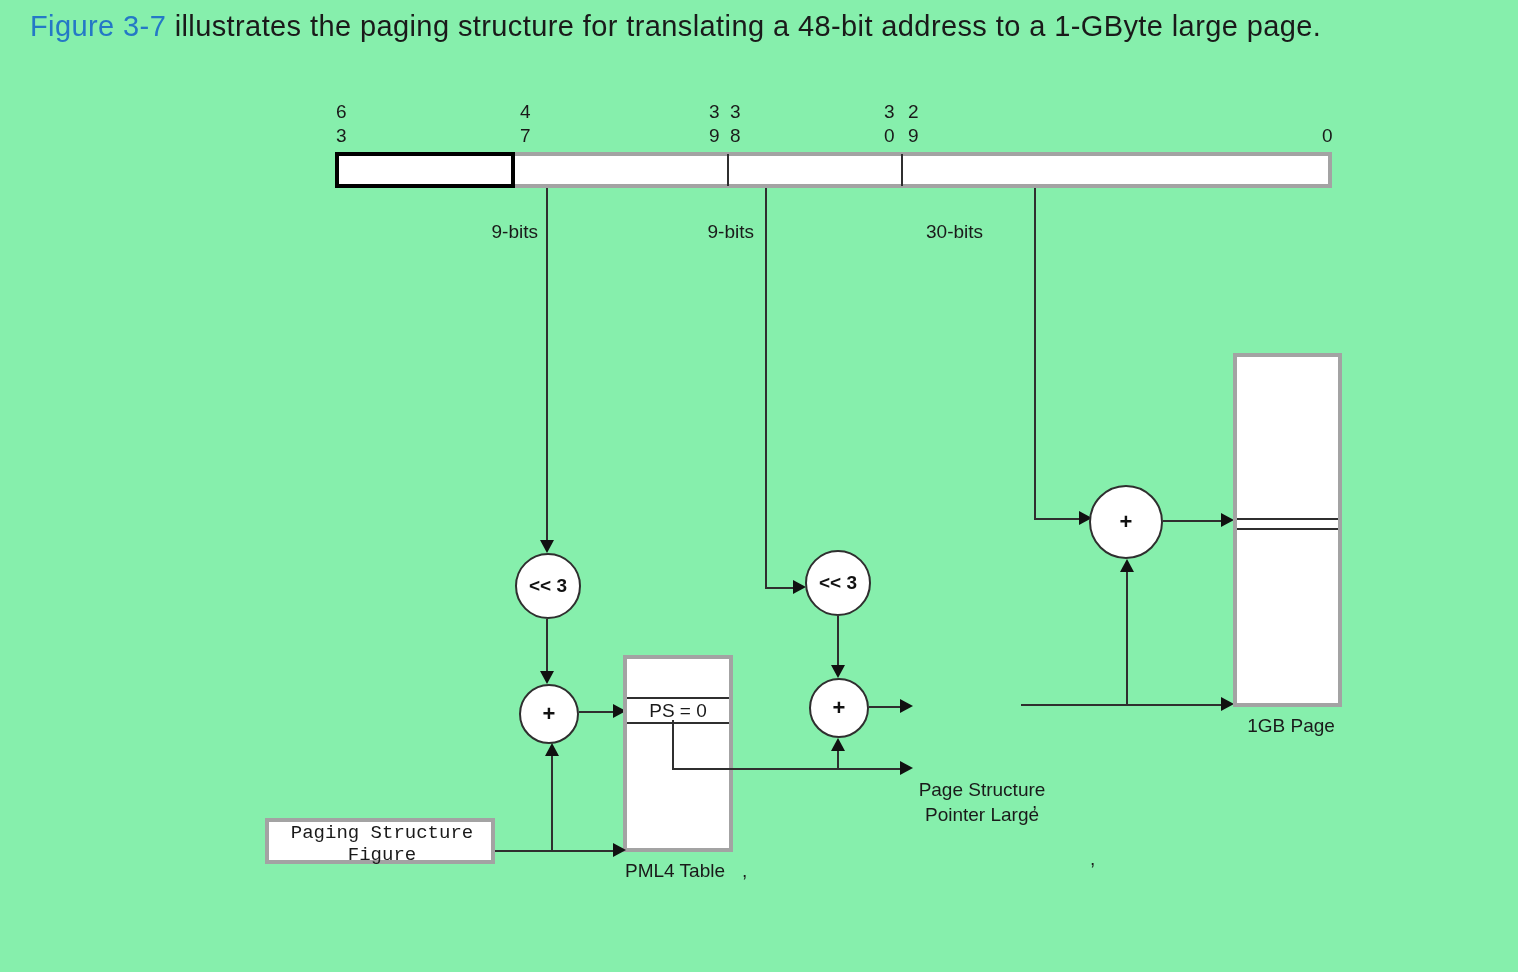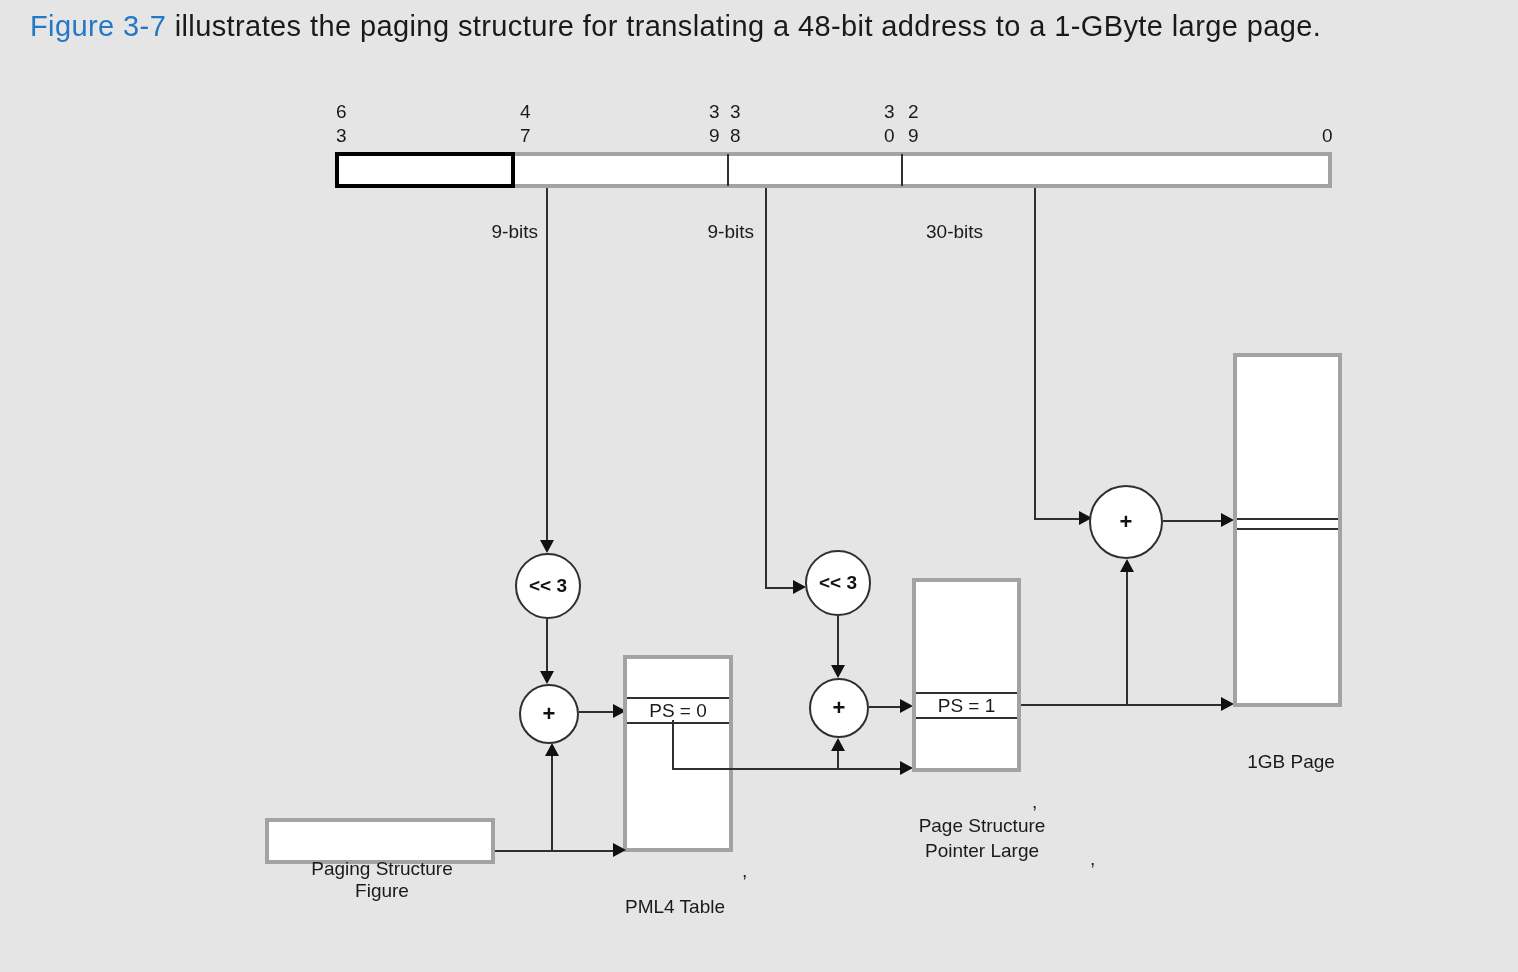--- a/index.html
+++ b/index.html
@@ -1,17 +1,17 @@
 <!DOCTYPE html>
 <html><head>
 <meta charset="utf-8">
 <style>
   html,body{margin:0;padding:0;background:#ffffff;}
   #canvas{
-    position:relative;width:1518px;height:972px;background:#e5e5e5;overflow:hidden;
+    position:relative;width:1518px;height:972px;background:#86efac;overflow:hidden;
     font-family:"Liberation Sans","DejaVu Sans",sans-serif;color:#1a1a1a;
   }
   .hline{position:absolute;height:2px;background:#2f2f2f;}
   .vline{position:absolute;width:2px;background:#2f2f2f;}
   .box{position:absolute;border:4px solid #a3a3a3;background:#fff;box-sizing:border-box;}
   .thickbox{position:absolute;border:4px solid #000;background:transparent;box-sizing:border-box;}
   .circle{position:absolute;border:2px solid #2f2f2f;border-radius:50%;background:#fff;
           box-sizing:border-box;display:flex;align-items:center;justify-content:center;}
   .op{font-size:19px;font-weight:bold;color:#111;}
   .plus{font-size:22px;font-weight:bold;color:#111;}
@@ -22,21 +22,21 @@
   .ar-r{position:absolute;width:0;height:0;border-top:7px solid transparent;
         border-bottom:7px solid transparent;border-left:13px solid #111;}
   .ar-d{position:absolute;width:0;height:0;border-left:7px solid transparent;
         border-right:7px solid transparent;border-top:13px solid #111;}
   .ar-u{position:absolute;width:0;height:0;border-left:7px solid transparent;
         border-right:7px solid transparent;border-bottom:13px solid #111;}
   .intro{position:absolute;left:30px;top:10px;font-size:29px;letter-spacing:0.4px;white-space:nowrap;}
   .intro .link{color:#2478c6;cursor:pointer;}
   .figcaption{position:absolute;left:793px;top:914px;transform:translateX(-50%);
         font-size:28px;font-weight:bold;color:#1464a9;letter-spacing:1px;white-space:pre;}
-  .cap-center{text-align:center;margin-top:36px;}
+  .cap-center{text-align:center;}
 </style>
 </head>
 <body>
 
 <div id="canvas">
 
   <div class="intro">
     <span class="link">Figure 3-7</span><span> illustrates the paging structure for translating a 48-bit address to a 1-GByte large page.</span>
   </div>
 
@@ -93,21 +93,21 @@
   <div class="ar-r" style="left:613px;top:704px;"></div>
 
   <div class="box" style="left:623px;top:655px;width:110px;height:197px;">
     <div class="band" style="top:38px;height:27px;">
       <span>PS = 0</span>
     </div>
   </div>
   <div class="lbl cap-center" style="left:600px;top:860px;width:150px;">PML4 Table</div>
   <div class="lbl" style="left:742px;top:860px;">,</div>
 
-  <div class="box" style="left:265px;top:818px;width:230px;height:46px;">
+  <div class="box" style="left:265px;top:818px;width:230px;height:46px;font-family:Liberation Mono, monospace;">
     <div class="lbl cap-center" style="left:0;top:0px;width:226px;line-height:22px;">
       <div>Paging Structure</div>
       <div>Figure</div>
     </div>
   </div>
   <div class="hline" style="left:495px;top:850px;width:118px;"></div>
   <div class="ar-r" style="left:613px;top:843px;"></div>
   <div class="vline" style="left:551px;top:756px;height:94px;"></div>
   <div class="ar-u" style="left:545px;top:743px;"></div>
 
@@ -126,25 +126,20 @@
 
   <div class="vline" style="left:837px;top:616px;height:49px;"></div>
   <div class="ar-d" style="left:831px;top:665px;"></div>
   <div class="circle" style="left:809px;top:678px;width:60px;height:60px;">
     <span class="plus">+</span>
   </div>
 
   <div class="hline" style="left:869px;top:706px;width:31px;"></div>
   <div class="ar-r" style="left:900px;top:699px;"></div>
 
-  <div class="box" style="left:912px;top:578px;width:109px;height:194px;">
-    <div class="band" style="top:110px;height:27px;">
-      <span>PS = 1</span>
-    </div>
-  </div>
   <div class="lbl cap-center" style="left:907px;top:779px;width:150px;">Page Structure</div>
   <div class="lbl cap-center" style="left:907px;top:804px;width:150px;">Pointer Large</div>
   <div class="lbl" style="left:1032px;top:791px;">,</div>
   <div class="lbl" style="left:1090px;top:848px;">,</div>
 
   <div class="hline" style="left:1021px;top:704px;width:200px;"></div>
   <div class="ar-r" style="left:1221px;top:697px;"></div>
   <div class="vline" style="left:1126px;top:572px;height:132px;"></div>
   <div class="ar-u" style="left:1120px;top:559px;"></div>
 

